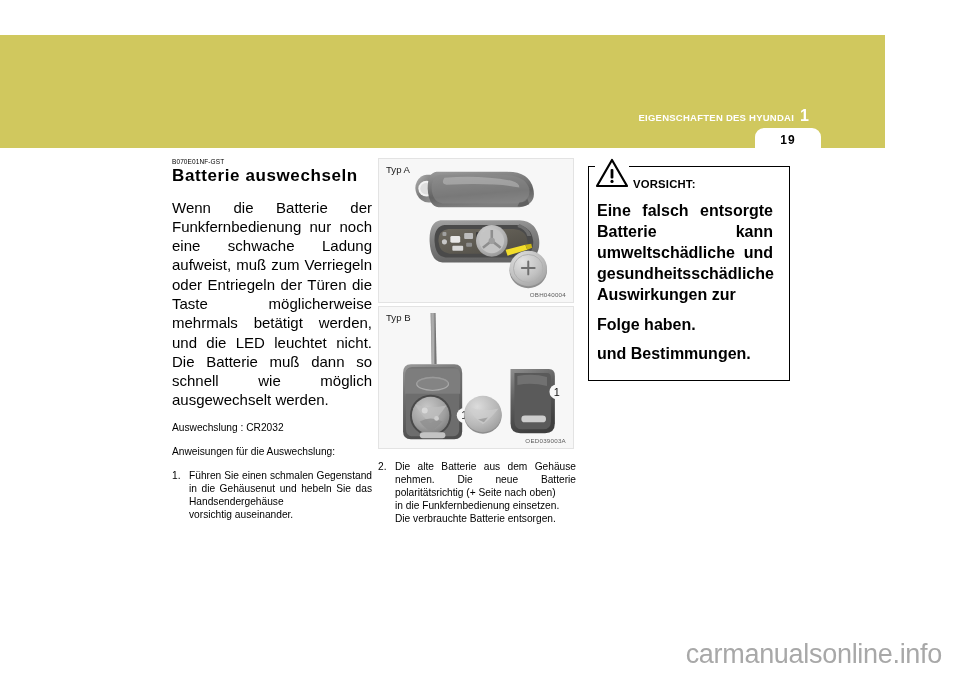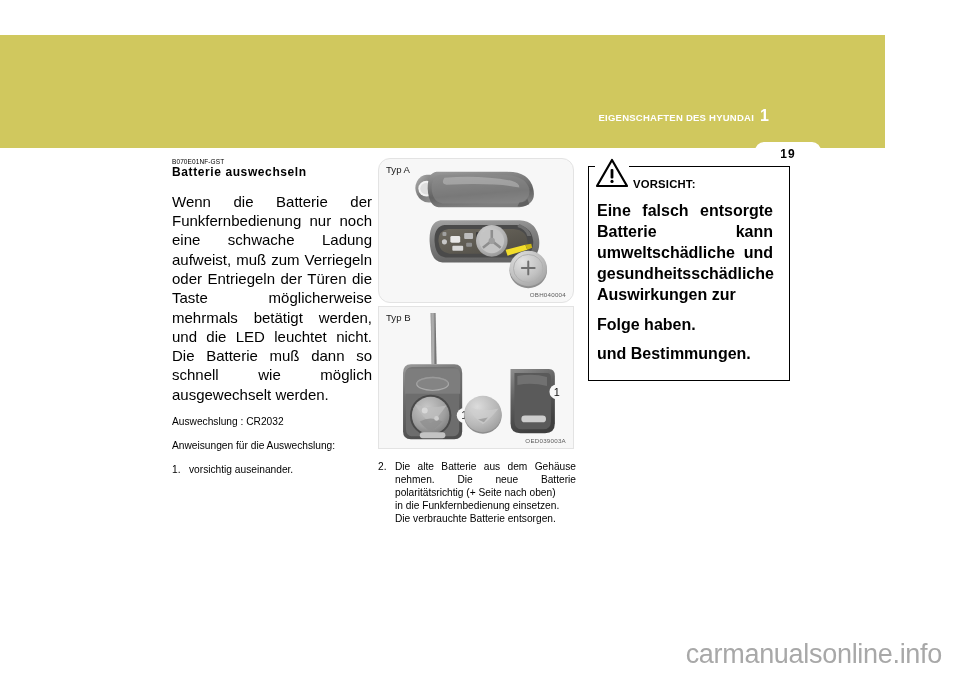--- a/index.html
+++ b/index.html
@@ -28,41 +28,41 @@
   }
   .header-title-row {
     position: absolute;
     left: 0;
     top: 108px;
     width: 885px;
     height: 22px;
     display: flex;
     align-items: baseline;
     justify-content: flex-end;
-    padding-right: 116px;
+    padding-right: 76px;
     box-sizing: border-box;
   }
   .header-title {
     color: #ffffff;
     font-size: 9.5px;
     font-weight: bold;
     letter-spacing: 0.25px;
     white-space: nowrap;
   }
   .header-chapter {
     color: #ffffff;
     font-size: 16px;
     font-weight: bold;
     margin-left: 6px;
     line-height: 1;
   }
   .page-tab {
     position: absolute;
     left: 755px;
-    top: 142px;
+    top: 128px;
     width: 66px;
     height: 28px;
     background: #ffffff;
     border-radius: 9px 9px 0 0;
     display: flex;
     align-items: center;
     justify-content: center;
   }
   .page-tab-num {
     font-size: 12px;
@@ -102,21 +102,21 @@
   }
 
   
   .doc-code {
     font-size: 6.5px;
     letter-spacing: 0.1px;
     margin: 0 0 1px 0;
     line-height: 1.1;
   }
   .section-title {
-    font-size: 12px;
+    font-size: 17px;
     font-weight: bold;
     margin: 0 0 7px 0;
     letter-spacing: 0.6px;
     line-height: 1.15;
   }
   .body-par {
     font-size: 15px;
     line-height: 1.285;
     margin: 12px 0 10px 0;
     text-align: justify;
@@ -149,21 +149,21 @@
   }
 
   
   .figure {
     position: relative;
     background: #f7f7f7;
     border: 1px solid #e3e3e3;
     box-sizing: border-box;
     width: 196px;
   }
-  .figure.type-a { height: 145px; border-radius: 12px; }
+  .figure.type-a { height: 145px; }
   .figure.type-b { height: 143px; margin-top: 3px; }
   .fig-label {
     position: absolute;
     left: 7px;
     top: 5px;
     font-size: 9.6px;
     color: #1a1a1a;
     z-index: 4;
   }
   .fig-code {
@@ -266,20 +266,21 @@
     <h2 class="section-title">Batterie auswechseln</h2>
 
     <p class="body-par last-left">Wenn die Batterie der Funkfernbedienung nur noch eine schwache Ladung aufweist, muß zum Verriegeln oder Entriegeln der Türen die Taste möglicherweise mehrmals betätigt werden, und die LED leuchtet nicht. Die Batterie muß dann so schnell wie möglich ausgewechselt werden.</p>
 
     <p class="plain-line">Auswechslung : CR2032</p>
 
     <p class="plain-line">Anweisungen für die Auswechslung:</p>
 
     <div class="numbered">
       <span class="num">1.</span>
+      <span class="txt">Führen Sie einen schmalen Gegenstand in die Gehäusenut und hebeln Sie das Handsendergehäuse</span>
       <span class="txt tight">vorsichtig auseinander.</span>
     </div>
 
   </div>
 
   <div class="col-mid">
 
     <div class="figure type-a">
       <span class="fig-label">Typ A</span>
       <div class="fig-art">

